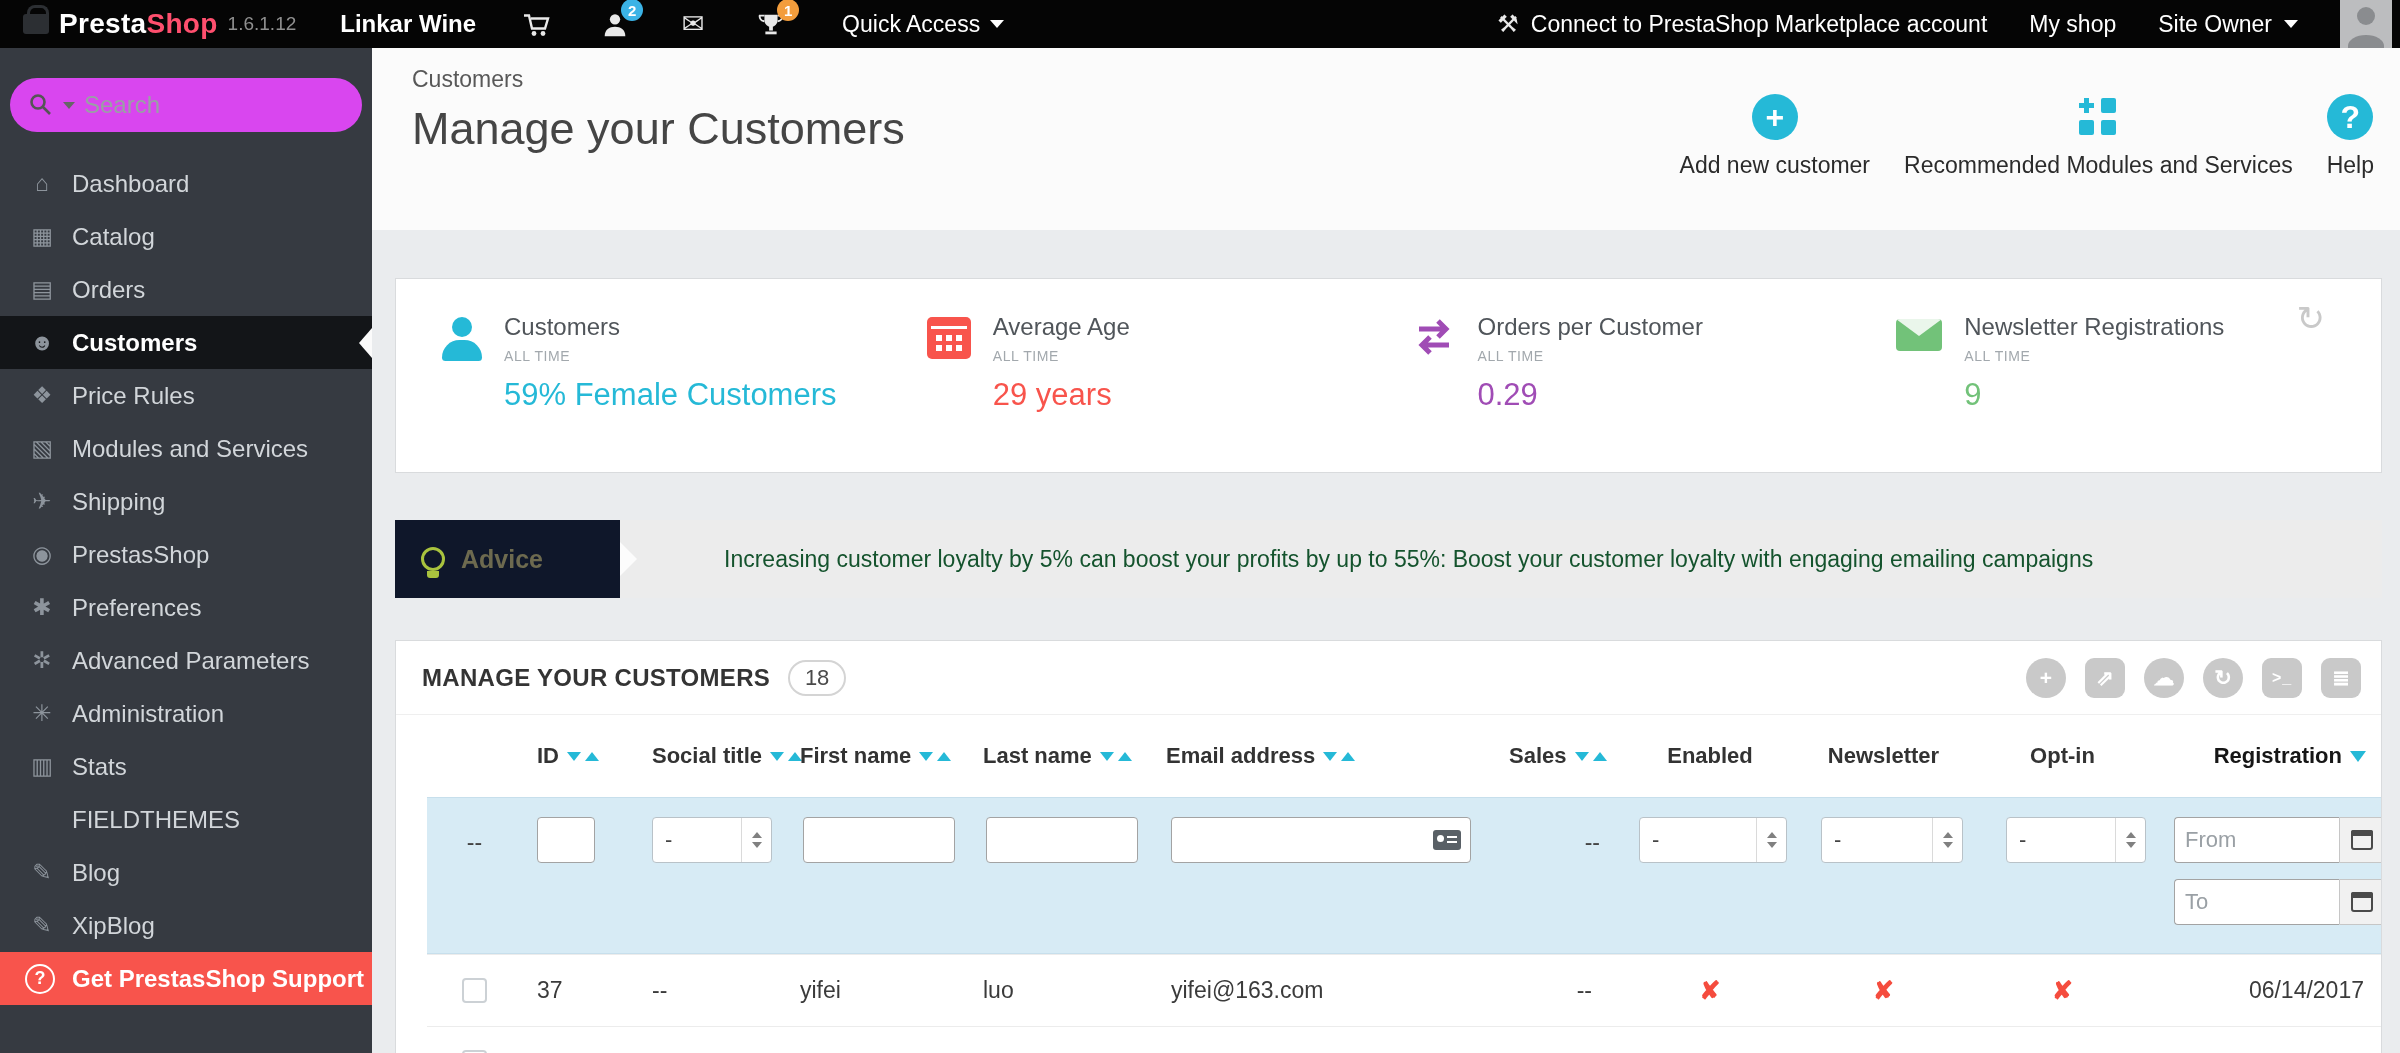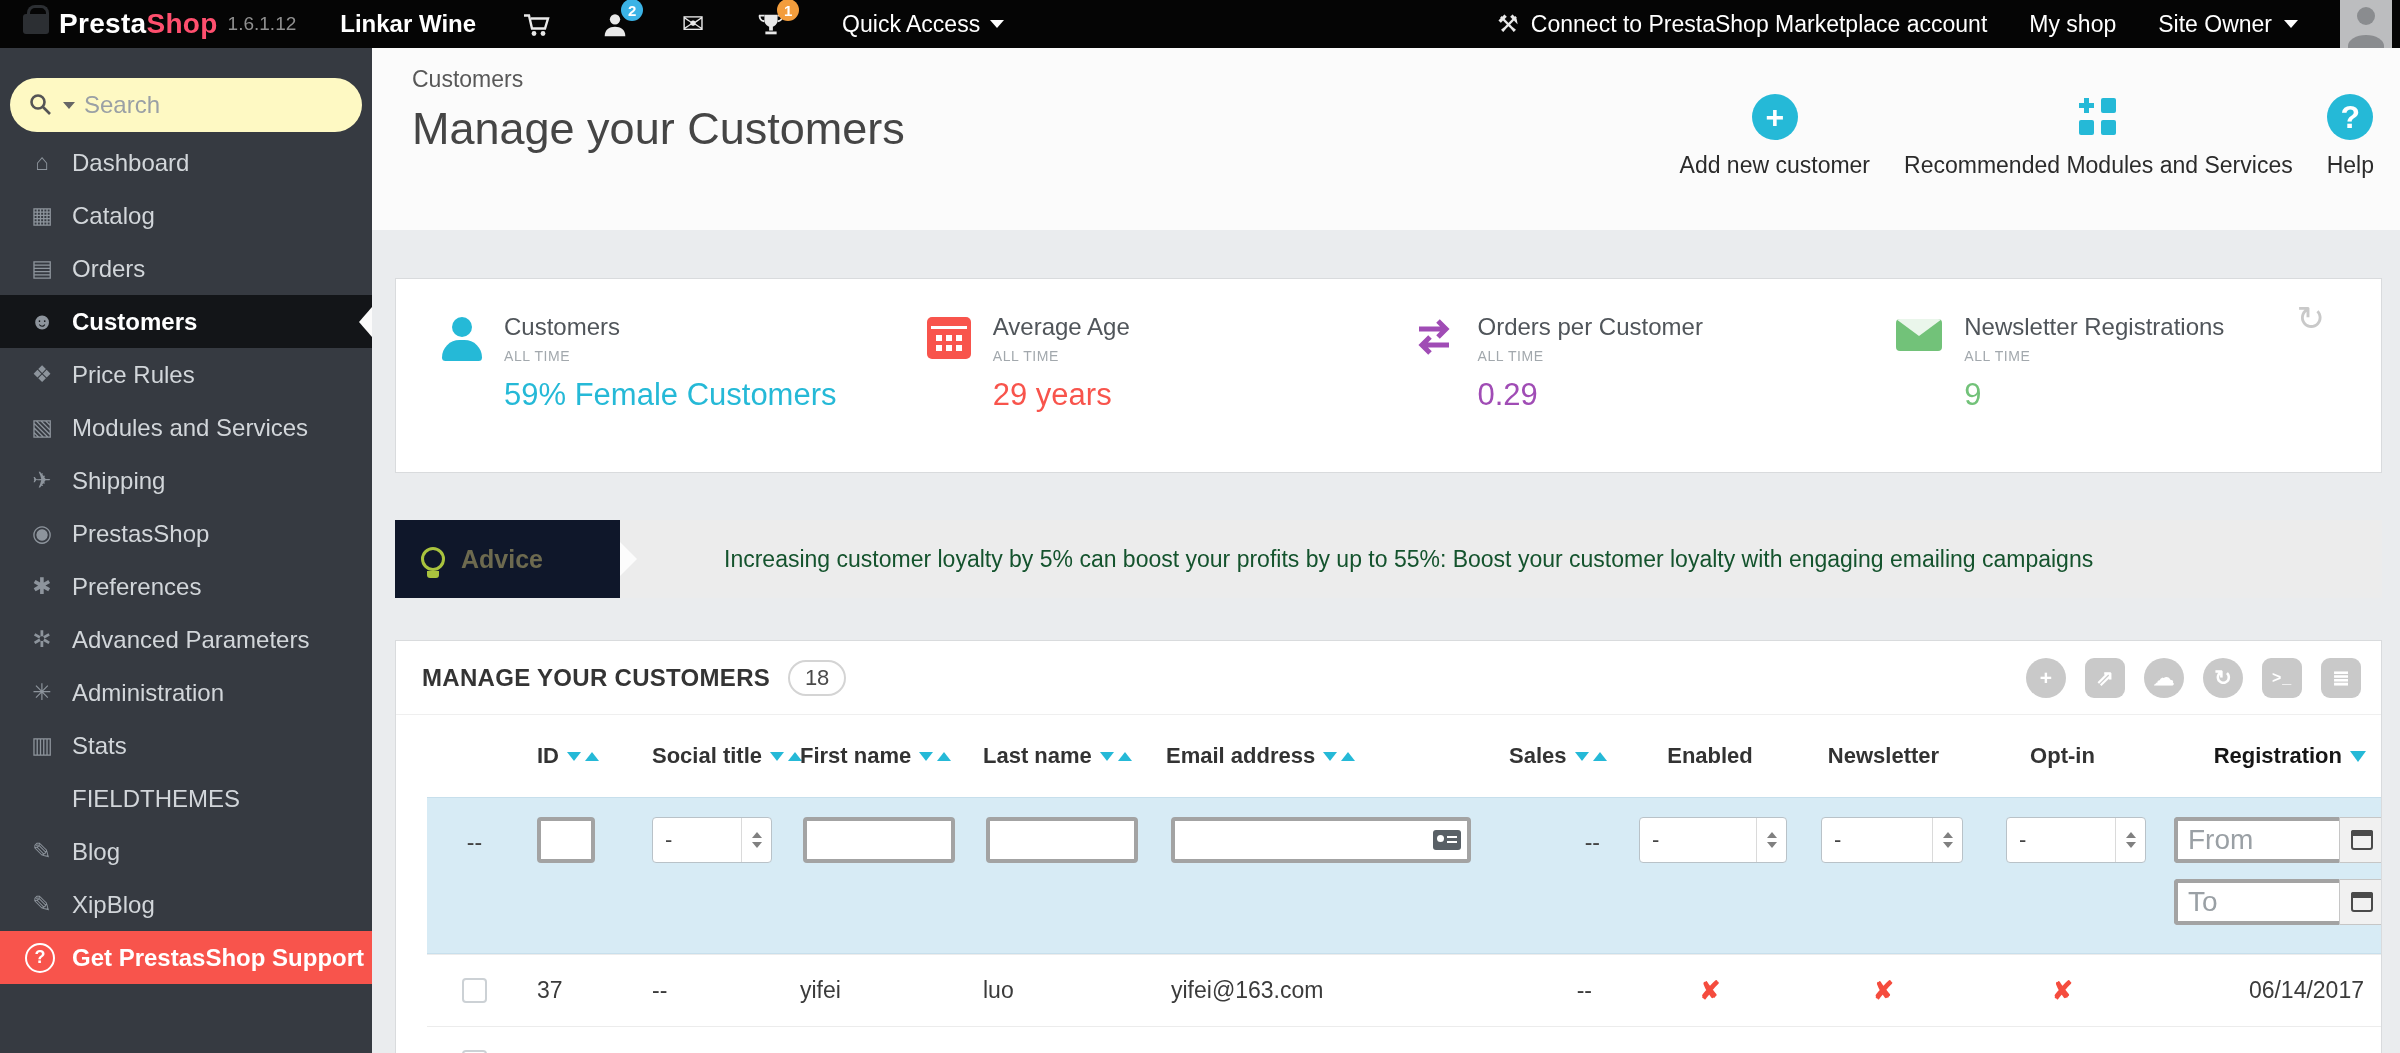--- a/index.html
+++ b/index.html
@@ -25,21 +25,21 @@
   .caret{width:0;height:0;border-left:7px solid transparent;border-right:7px solid transparent;border-top:8px solid #fff;display:inline-block;}
   .tb-right{margin-left:auto;display:flex;align-items:center;gap:42px;padding-right:8px;font-size:23px;}
   .tb-link{display:flex;align-items:center;gap:12px;color:#fff;cursor:pointer;white-space:nowrap;}
   .tools-glyph{font-size:24px;color:#e9e9e9;}
   .avatar{width:52px;height:48px;background:#bcbdbf;position:relative;overflow:hidden;cursor:pointer;flex:none;}
   .avatar::before{content:"";position:absolute;top:7px;left:50%;transform:translateX(-50%);width:18px;height:18px;border-radius:50%;background:#8a8c8f;}
   .avatar::after{content:"";position:absolute;bottom:-9px;left:50%;transform:translateX(-50%);width:36px;height:22px;border-radius:50% 50% 0 0;background:#8a8c8f;}
 
   
   .sidebar{position:absolute;top:48px;left:0;bottom:0;width:372px;background:#363a41;}
-  .search{margin:30px 10px 4px 10px;height:54px;background:#fef9c3;border-radius:27px;display:flex;align-items:center;padding:0 18px;gap:9px;}
+  .search{margin:30px 10px 25px 10px;height:54px;background:#d946ef;border-radius:27px;display:flex;align-items:center;padding:0 18px;gap:9px;}
   .s-caret{width:0;height:0;border-left:6px solid transparent;border-right:6px solid transparent;border-top:7px solid #666;flex:none;cursor:pointer;}
   .search input{border:none;outline:none;flex:1;font-size:24px;color:#333;background:transparent;min-width:0;font-family:inherit;}
   .search input::placeholder{color:#9aa0a5;}
   .nav-item{height:53px;display:flex;align-items:center;padding-left:22px;gap:10px;position:relative;cursor:pointer;}
   .nav-ico{width:40px;font-size:23px;color:#8d949c;text-align:center;flex:none;}
   .nav-label{font-size:24px;color:#d2d6da;white-space:nowrap;}
   .nav-item.active{background:#131518;}
   .nav-item.active .nav-label{color:#fff;font-weight:700;}
   .nav-item.active::after{content:"";position:absolute;right:0;top:50%;transform:translateY(-50%);border-top:15px solid transparent;border-bottom:15px solid transparent;border-right:13px solid #fbfbfb;}
   .nav-item.support{background:#f8544c;}
@@ -108,21 +108,21 @@
   .sort{display:inline-flex;gap:4px;align-items:center;cursor:pointer;}
   .tri{width:0;height:0;display:block;}
   .tri.d{border-left:7px solid transparent;border-right:7px solid transparent;border-top:9px solid #25b9d7;}
   .tri.u{border-left:7px solid transparent;border-right:7px solid transparent;border-bottom:9px solid #25b9d7;}
   .tri.big{border-left:8px solid transparent;border-right:8px solid transparent;border-top:11px solid #25b9d7;}
 
   .filters{background:#d7ebf5;border-top:1px solid #c7dfec;border-bottom:1px solid #c7dfec;height:157px;align-items:start;}
   .fcell{padding-top:19px;}
   .dash-c{text-align:center;padding-top:31px;font-size:23px;color:#444;}
   .dash-r{text-align:right;padding-right:24px;padding-top:31px;font-size:23px;color:#444;}
-  .f-input{height:46px;border:4px solid #a3a3a3;border-radius:4px;background:#fff;font-size:28px;color:#333;padding:0 10px;outline:none;font-family:inherit;}
+  .f-input{height:46px;border:1px solid #a3a3a3;border-radius:4px;background:#fff;font-size:22px;color:#333;padding:0 10px;outline:none;font-family:inherit;}
   .f-input::placeholder{color:#9aa0a5;}
   .w-id{width:58px;margin-left:15px;}
   .w-name{width:152px;margin-left:18px;}
   .email-wrap{position:relative;display:inline-block;margin-left:20px;}
   .email-wrap .f-input{width:300px;padding-right:46px;}
   .card-ico{position:absolute;right:10px;top:50%;transform:translateY(-50%);width:28px;height:20px;background:#596066;border-radius:3px;}
   .card-ico::before{content:"";position:absolute;left:4px;top:5px;width:7px;height:7px;border-radius:50%;background:#fff;}
   .card-ico::after{content:"";position:absolute;right:4px;top:6px;width:10px;height:2px;background:#fff;box-shadow:0 5px 0 #fff;}
   .select{height:46px;background:#fff;border:1px solid #b9c2c8;border-radius:4px;display:inline-flex;align-items:center;padding-left:12px;font-size:22px;color:#444;cursor:pointer;}
   .select .val{flex:1;}

